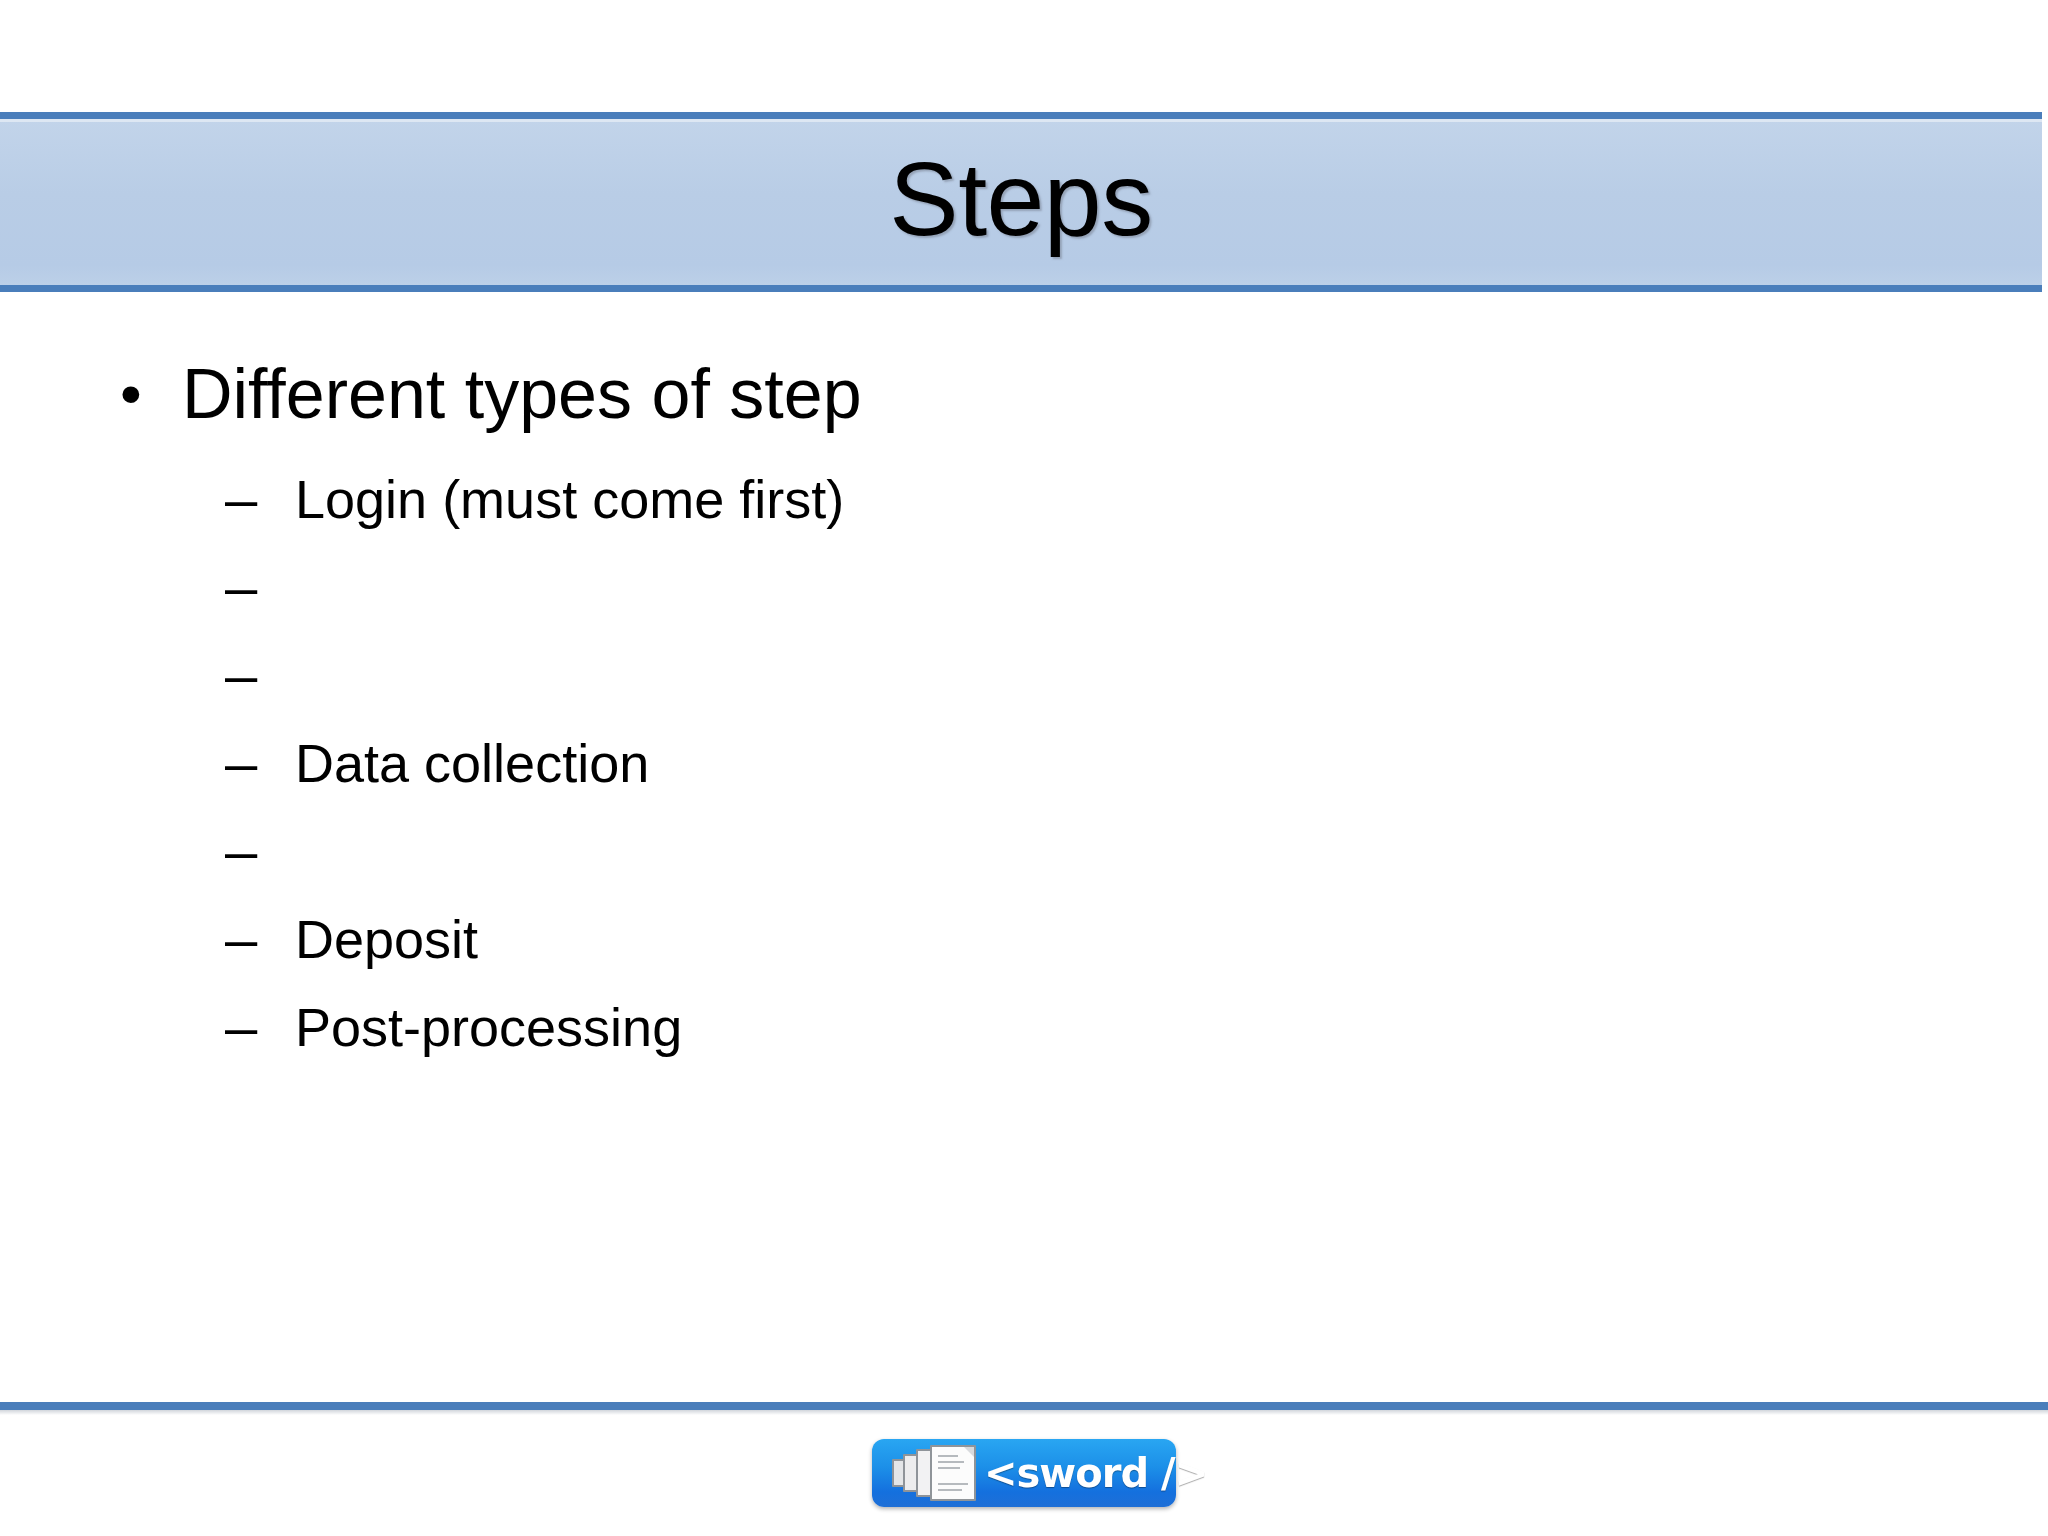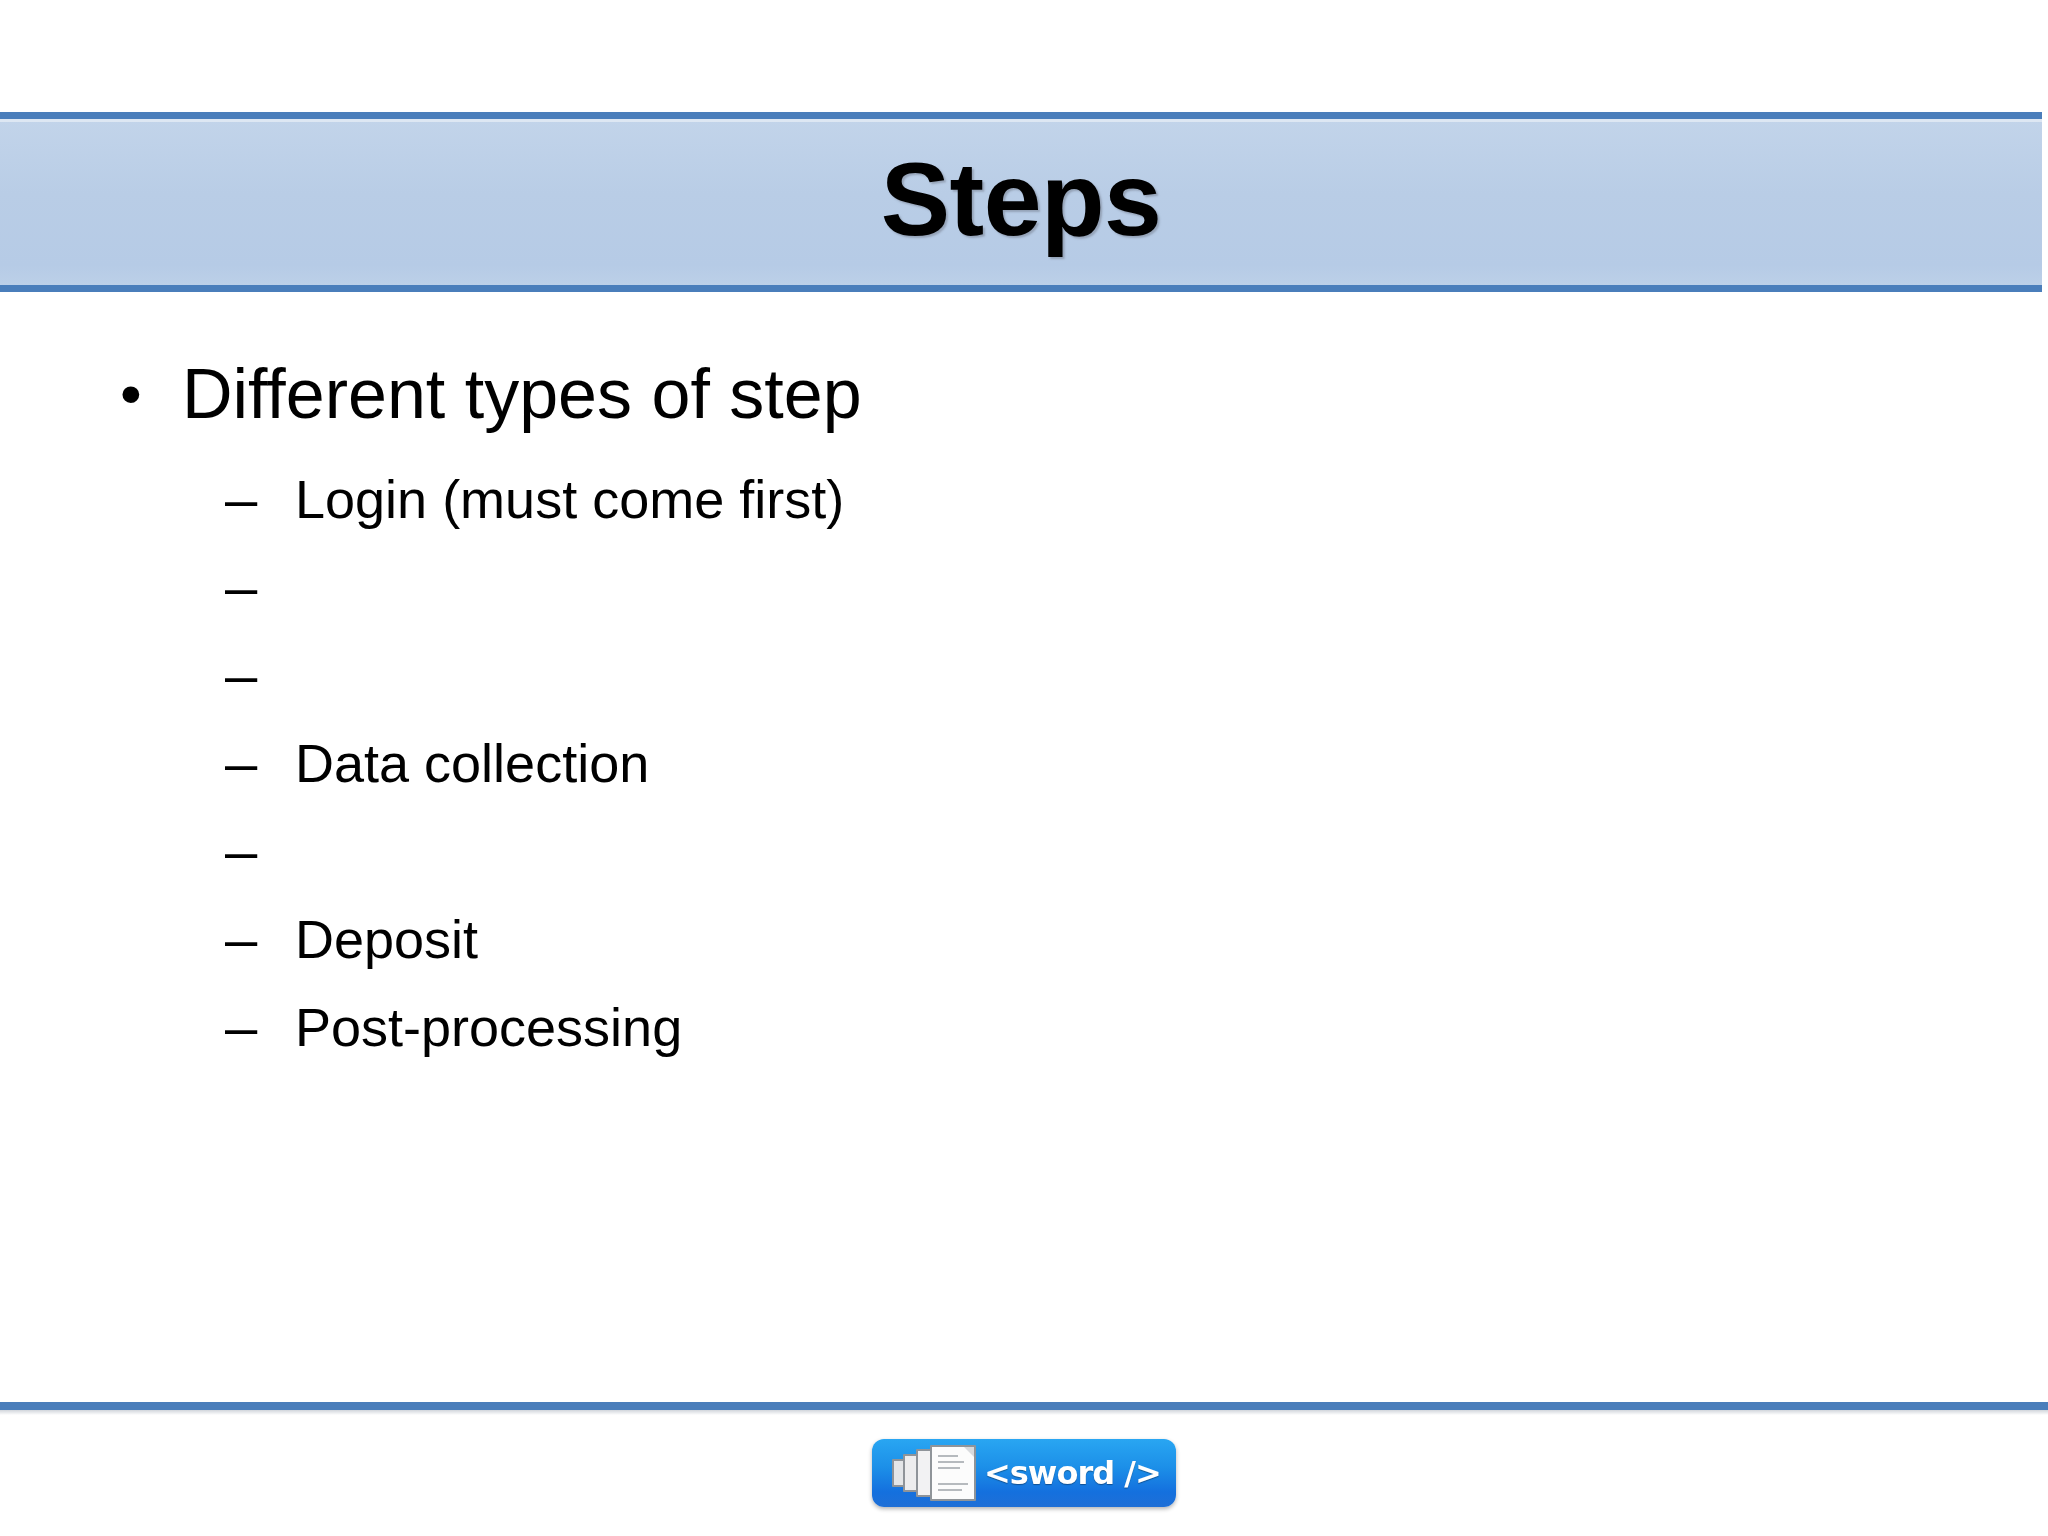--- a/index.html
+++ b/index.html
@@ -37,21 +37,21 @@
   .title-bar::before {
     content: "";
     position: absolute;
     left: 0; right: 0; top: 0;
     height: 3px;
     background: rgba(255,255,255,0.45);
   }
 
   .title-text {
     font-size: 104px;
-    font-weight: 700;
+    font-weight: 400;
     color: #000000;
     line-height: 1;
     letter-spacing: -0.5px;
     padding-bottom: 6px;
     text-shadow: 2px 2px 2px rgba(120,130,145,0.55);
   }
 
   
   .content {
     position: absolute;
@@ -186,21 +186,21 @@
   .doc-stack .s4 .corner {
     position: absolute;
     right: 0; top: 0;
     width: 0; height: 0;
     border-left: 10px solid transparent;
     border-top: 10px solid #d8dadd;
   }
 
   .sword-text {
     font-family: "DejaVu Sans", sans-serif;
-    font-size: 32px;
+    font-size: 40px;
     font-weight: bold;
     color: #ffffff;
     line-height: 1;
     letter-spacing: -1px;
     white-space: nowrap;
     text-shadow: 0 1px 1px rgba(0,0,0,0.35);
   }
 </style>
 </head>
 <body>

